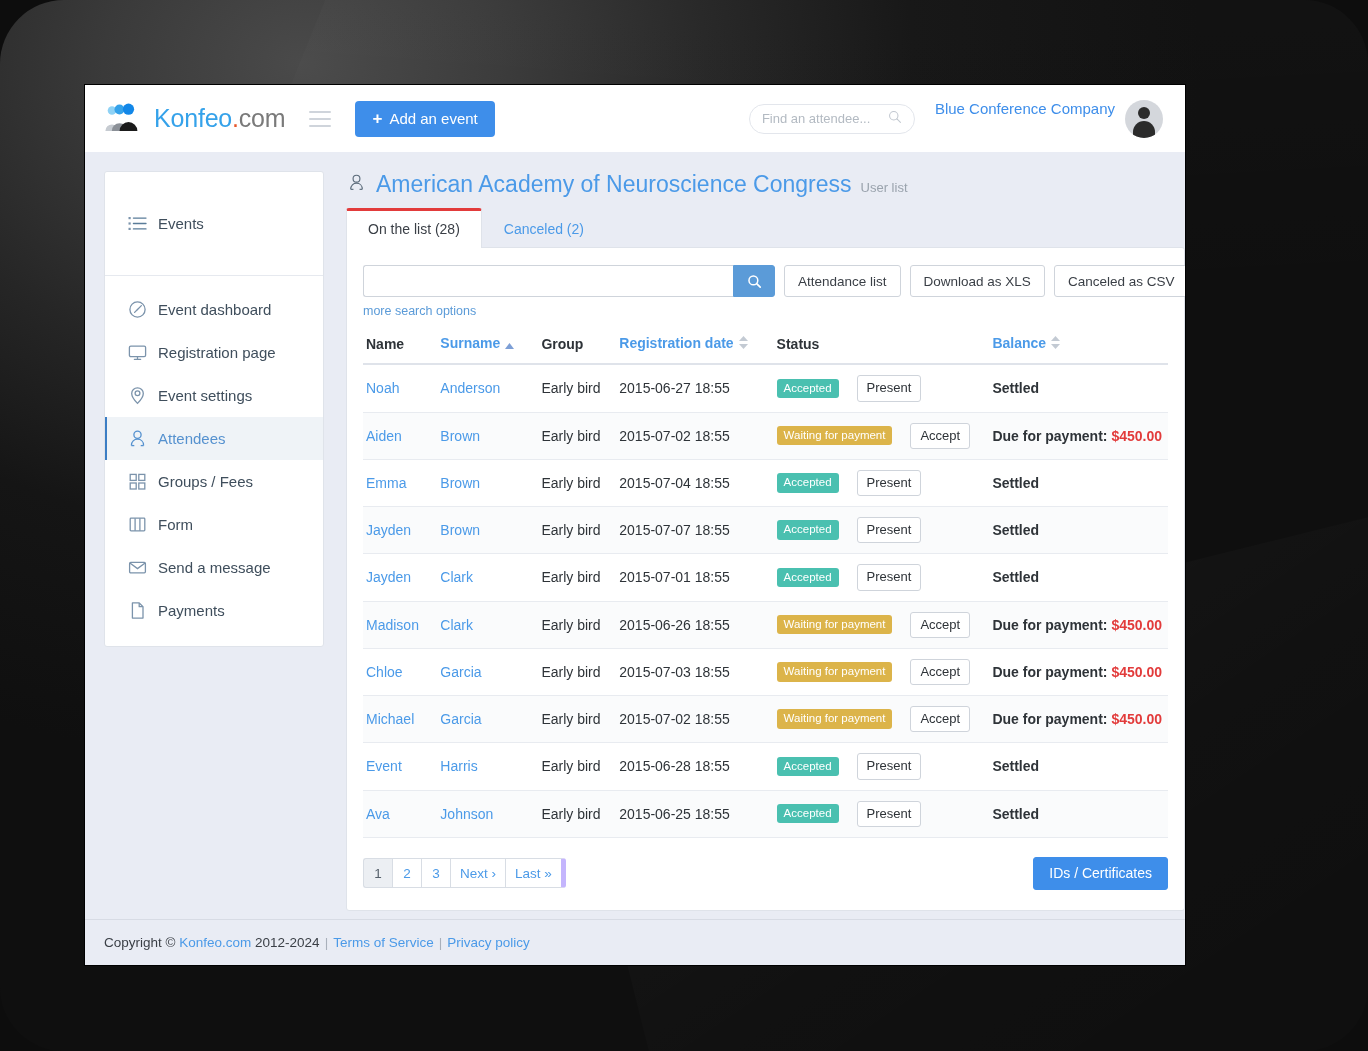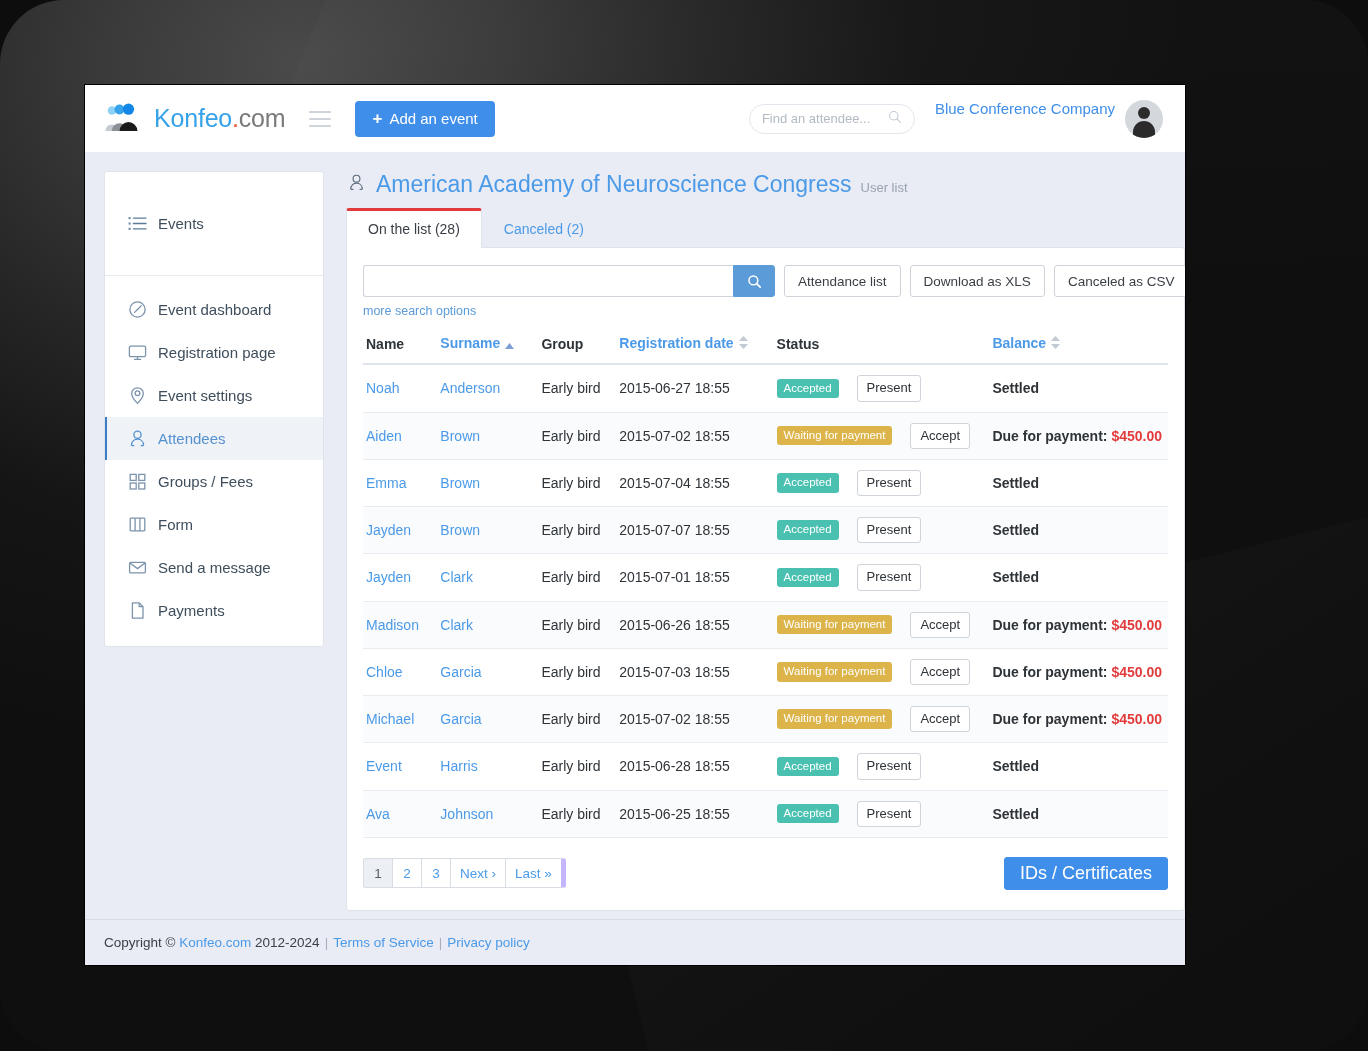--- a/index.html
+++ b/index.html
@@ -327,21 +327,21 @@
   .pager .pg:last-child { border-right: 5px solid #c4b5fd; border-radius: 0 3px 3px 0; }
   .pager .pg.current { background: #eceff3; color: #55606b; }
   .ids-btn {
     margin-left: auto;
     background: #3e8eea;
     border: 1px solid #3e8eea;
     color: #fff;
     border-radius: 3px;
     height: 33px;
     padding: 0 15px;
-    font-size: 18px;
+    font-size: 14px;
     font-family: inherit;
     cursor: pointer;
     white-space: nowrap;
   }
 
   
   #footer {
     position: absolute;
     left: 0; bottom: 0;
     width: 1198px;

